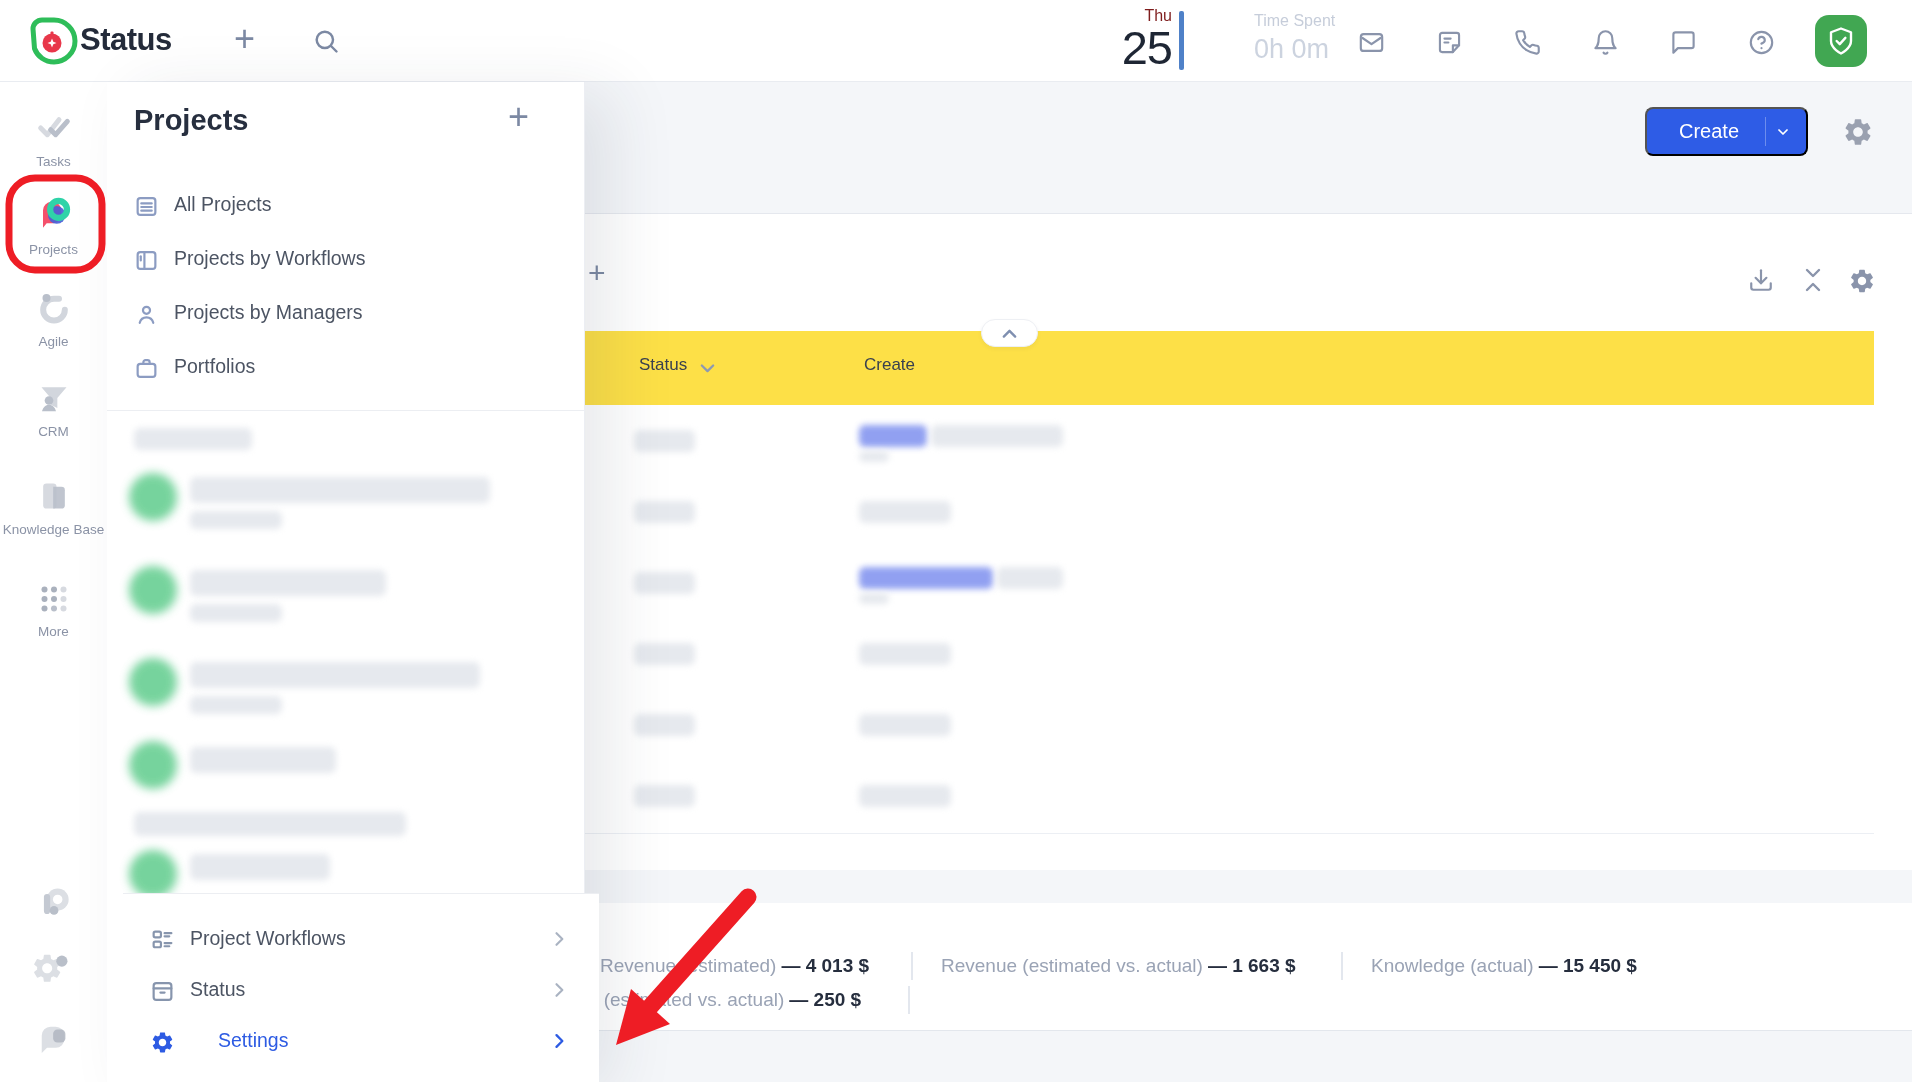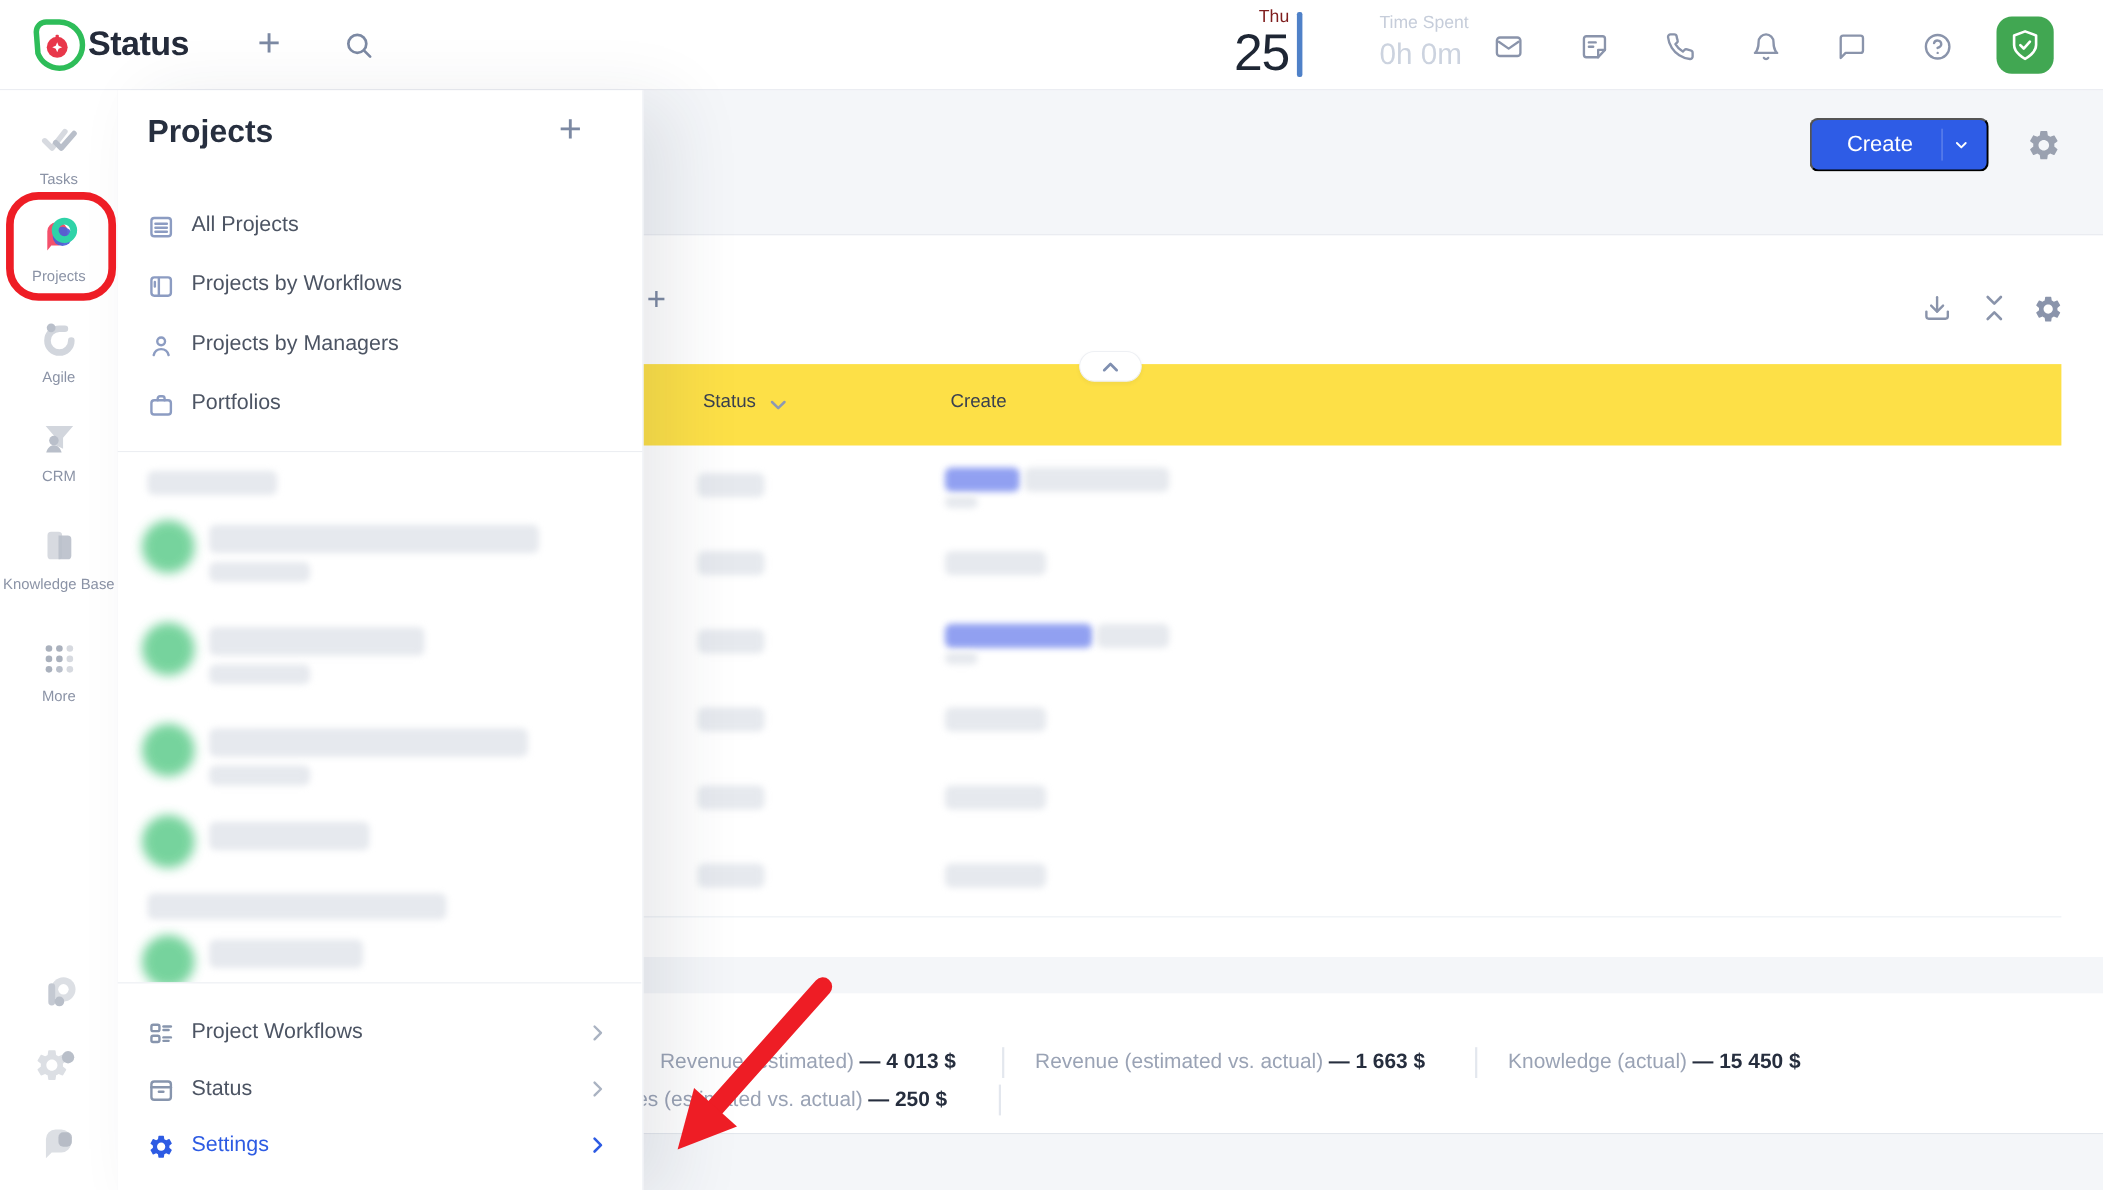--- a/index.html
+++ b/index.html
@@ -40,22 +40,22 @@
   .panel-plus{position:absolute;left:401px;top:14px;font-size:36px;font-weight:300;color:#7c89a3;cursor:pointer;}
   .fitem{position:absolute;left:0;width:477px;height:54px;cursor:pointer;}
   .fic{position:absolute;left:27px;top:15px;}
   .flab{position:absolute;left:67px;top:14px;font-size:19.5px;font-weight:500;color:#4c5463;white-space:nowrap;}
   .fchev{position:absolute;left:426px;top:16px;}
   .pdiv{position:absolute;left:0;width:477px;height:1px;background:#eceef2;}
   .blob{position:absolute;background:#e6e9ee;border-radius:6px;filter:blur(3px);}
   .blob.blue{background:#7e90ef;opacity:.85;}
   .gcircle{position:absolute;width:48px;height:48px;border-radius:50%;background:#55c985;
            filter:blur(5px);opacity:.8;}
-  .panel-footer{position:absolute;left:0;top:811px;width:476px;height:189px;background:#fff;border-top:1px solid #eceef2;text-align:right;}
-  .fitem.sel .flab{color:#2d5be3;}
+  .panel-footer{position:absolute;left:16px;top:811px;width:476px;height:189px;background:#fff;border-top:1px solid #eceef2;text-align:right;}
+  .fitem.sel .flab{color:#2d5be3;margin-left:28px;}
 
   
   .hdr-divider{position:absolute;left:0;top:213px;width:1912px;height:1px;background:#e5e8ee;}
   .create-btn{position:absolute;left:1645px;top:107px;width:163px;height:49px;background:#2e5ce6;
               border-radius:8px;display:flex;align-items:center;cursor:pointer;}
   .create-lbl{width:112px;text-align:center;color:#fff;font-size:20px;font-weight:500;}
   .create-sep{width:1px;height:29px;background:rgba(255,255,255,.3);}
   .create-caret{flex:1;display:flex;justify-content:center;}
   .page-gear{position:absolute;left:1842px;top:116px;cursor:pointer;}
 

